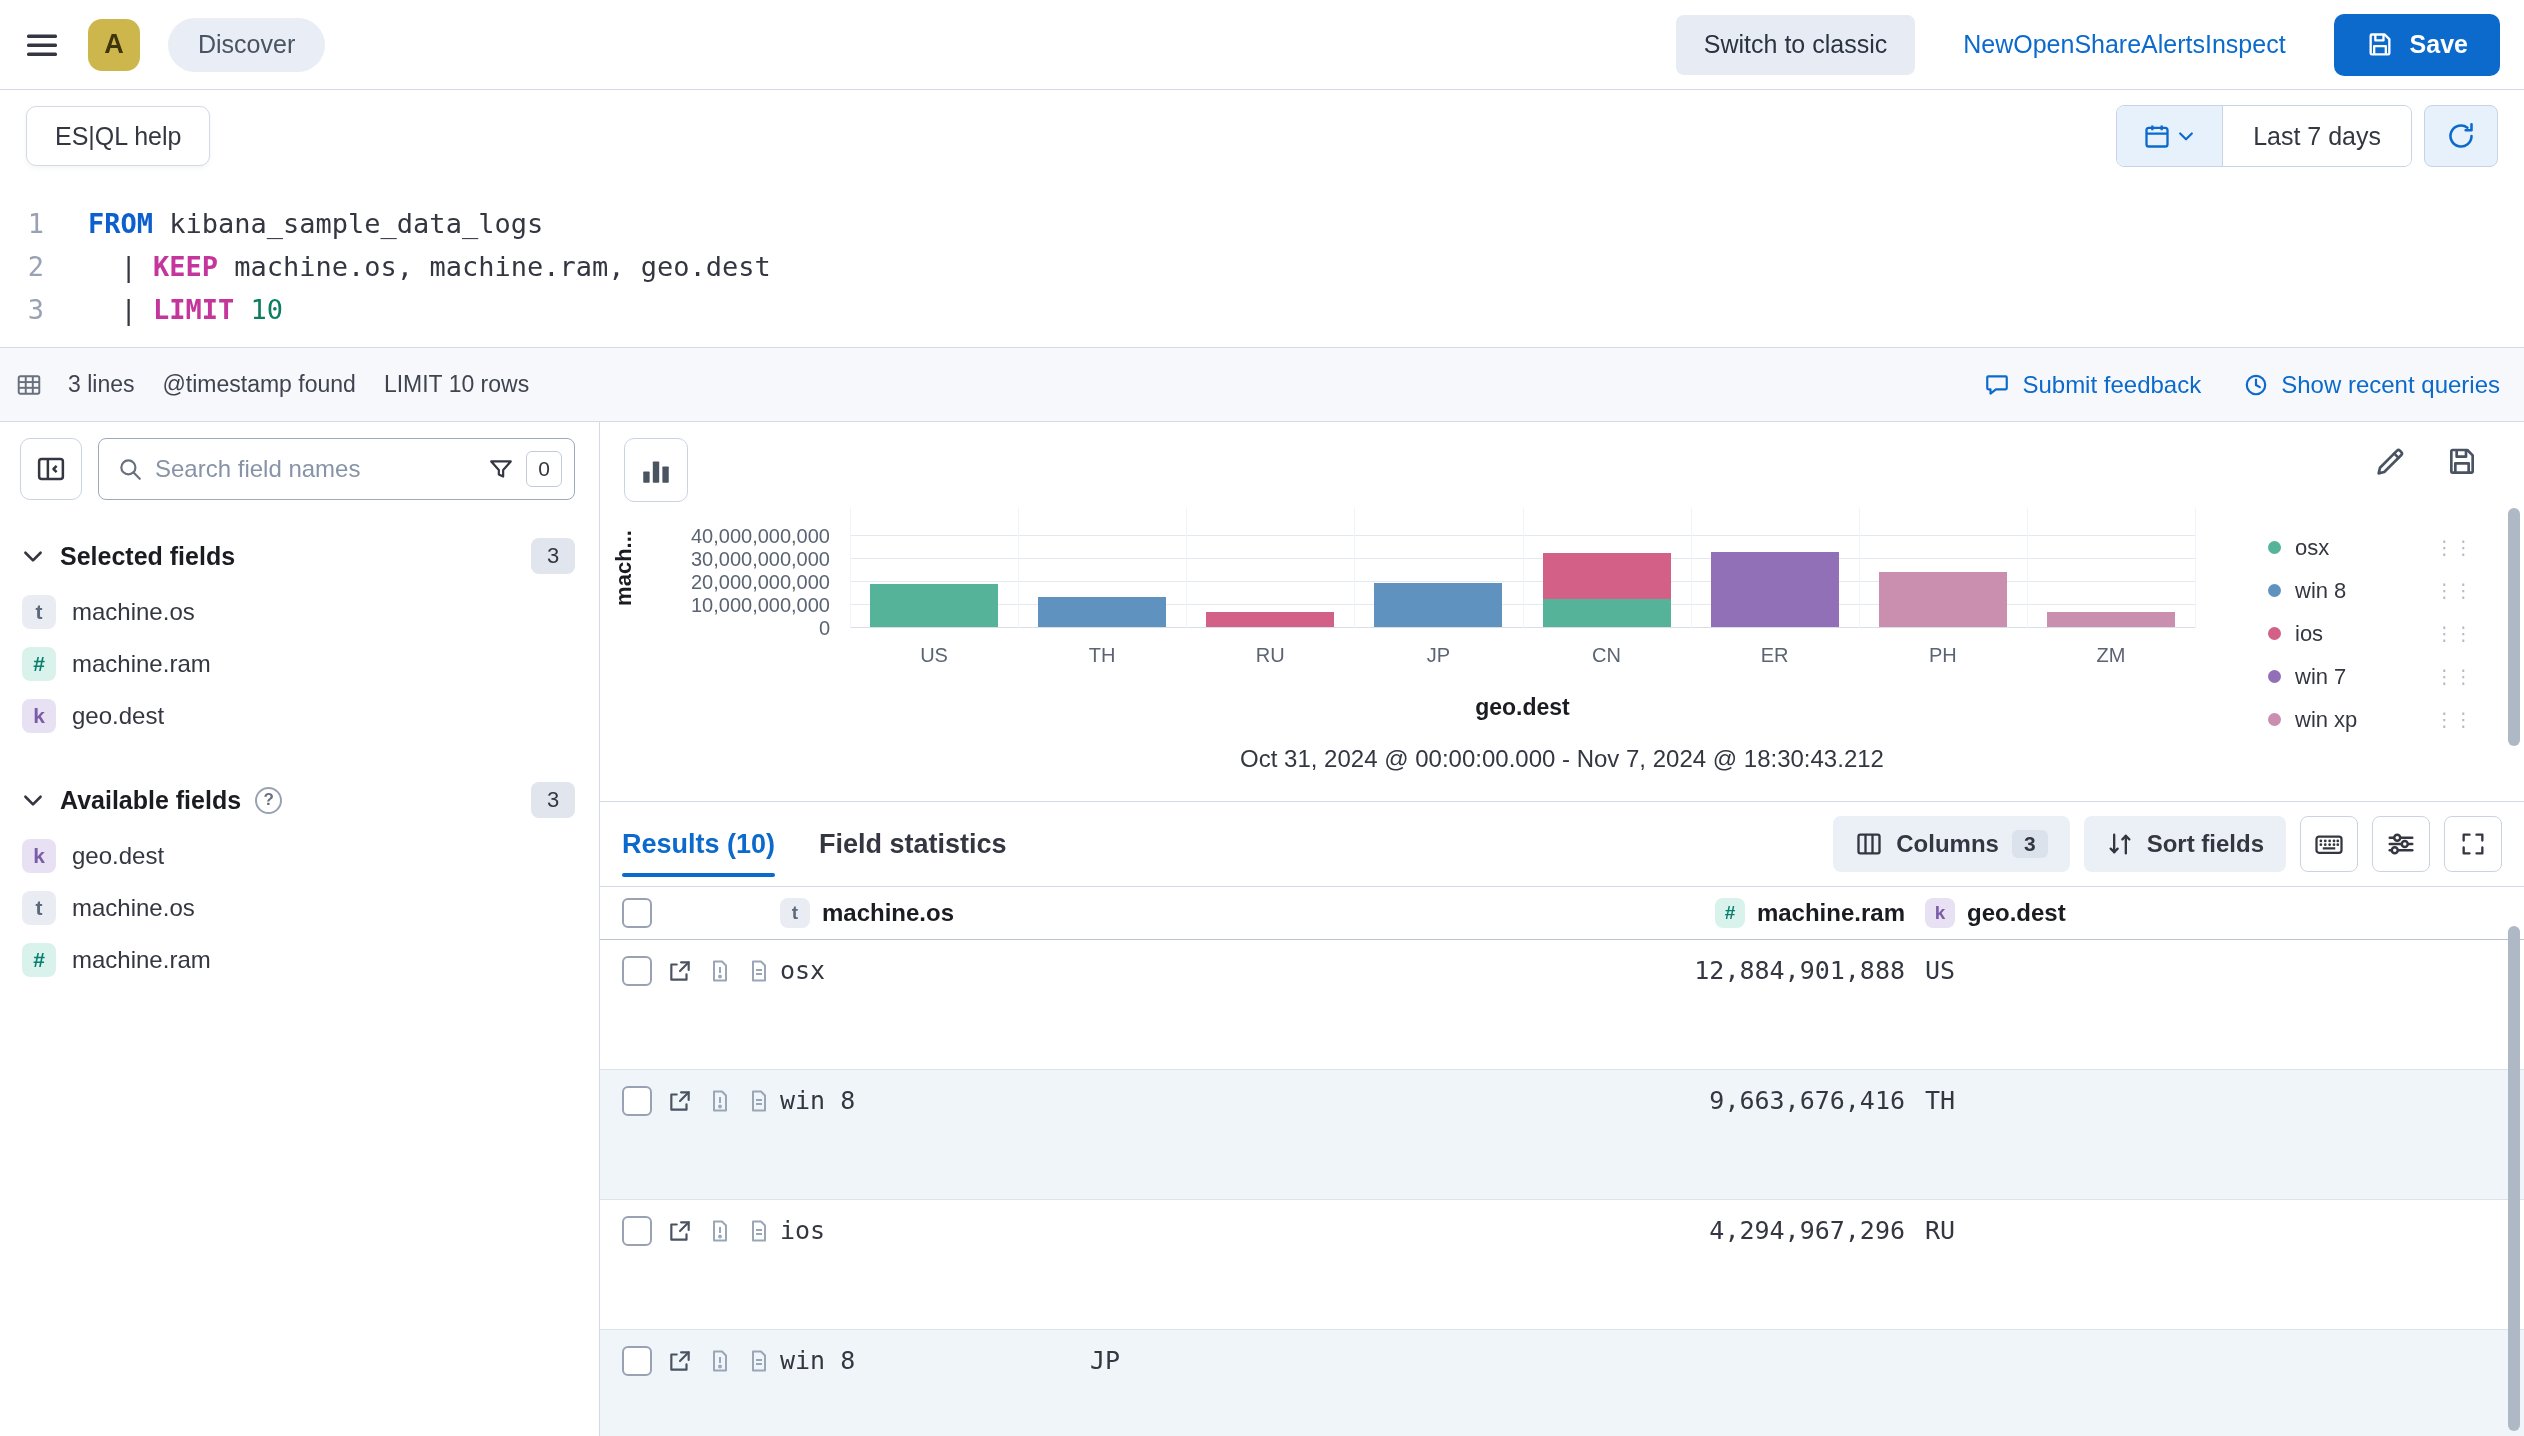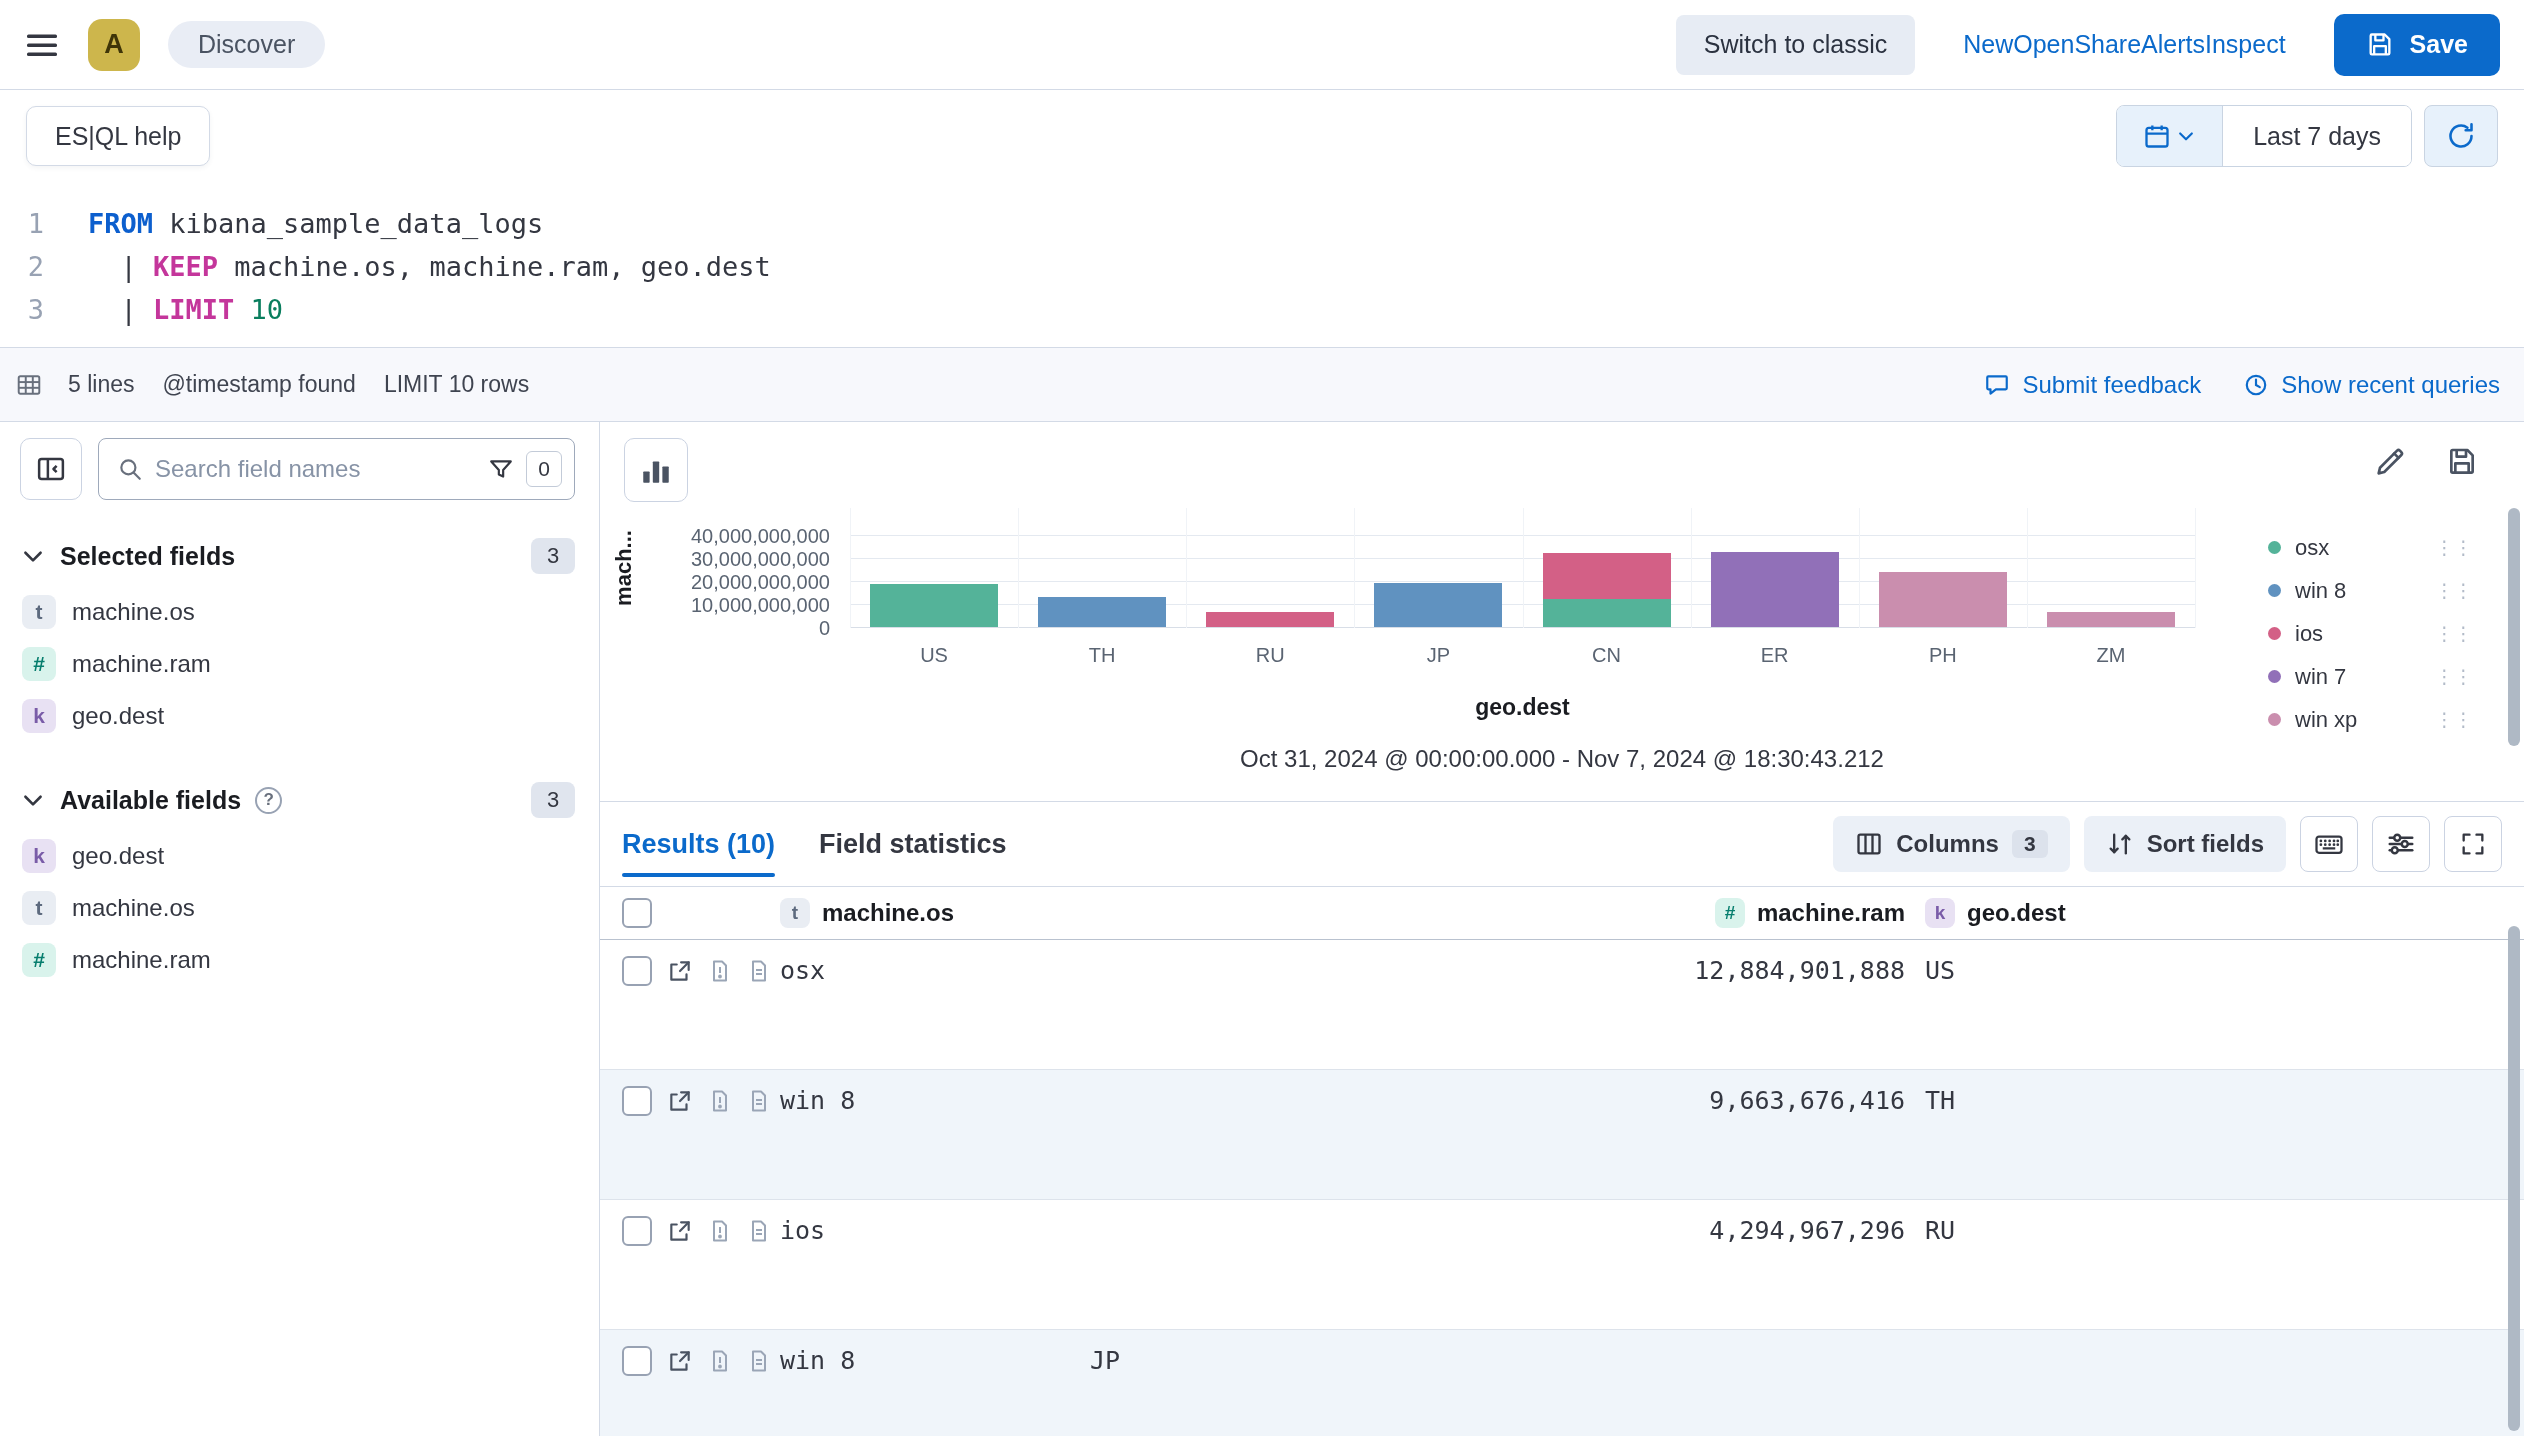--- a/index.html
+++ b/index.html
@@ -4,21 +4,21 @@
 <style>
   * { margin:0; padding:0; box-sizing:border-box; }
   html,body { width:2524px; height:1436px; overflow:hidden; }
   body { font-family:"Liberation Sans","DejaVu Sans",sans-serif; color:#343741; background:#fff; }
   .page { width:2524px; height:1436px; display:flex; flex-direction:column; overflow:hidden; }
 
   
   .topbar { height:90px; min-height:90px; border-bottom:1px solid #D3DAE6; display:flex; align-items:center; padding:0 24px 0 24px; gap:28px; background:#fff; }
   .menu-btn { color:#343741; display:flex; cursor:pointer; }
   .avatar { width:52px; height:52px; border-radius:14px; background:#CDB64C; color:#3F3508; font-weight:700; font-size:27px; display:flex; align-items:center; justify-content:center; }
-  .breadcrumb-pill { background:#E9EDF5; border-radius:28px; height:47px; padding:0 30px; font-size:25px; color:#4A5362; display:flex; align-items:center; }
+  .breadcrumb-pill { background:#E9EDF5; border-radius:28px; height:54px; padding:0 30px; font-size:25px; color:#4A5362; display:flex; align-items:center; }
   .topbar-right { margin-left:auto; display:flex; align-items:center; gap:48px; }
   .switch-btn { background:#E7ECF4; border:none; height:60px; border-radius:8px; padding:0 28px; font-size:25px; color:#2B3240; display:flex; align-items:center; font-family:inherit; cursor:pointer; }
   .nav-links { display:flex; }
   .nav-link { color:#0B6ACB; font-size:25px; cursor:pointer; }
   .save-btn { background:#0B6ACB; color:#fff; border:none; height:62px; border-radius:10px; padding:12px 32px; display:flex; gap:16px; align-items:center; font-size:25px; font-weight:600; font-family:inherit; cursor:pointer; }
 
   
   .querybar { height:92px; min-height:92px; display:flex; align-items:center; justify-content:space-between; padding:0 26px; background:#fff; }
   .esql-help { border:1px solid #D3DAE6; box-shadow:0 2px 5px rgba(50,60,80,0.06); border-radius:10px; height:60px; padding:0 28px; font-size:25px; background:#fff; display:flex; align-items:center; color:#343741; font-family:inherit; cursor:pointer; }
   .dp { display:flex; align-items:center; gap:12px; }
@@ -214,21 +214,21 @@
     <span class="status-icon">
       <svg width="26" height="26" viewBox="0 0 24 24" fill="none" stroke="currentColor" stroke-width="1.8">
           <rect x="2.5" y="4" width="19" height="16" rx="1.5"></rect>
           <line x1="2.5" y1="9.3" x2="21.5" y2="9.3"></line>
           <line x1="2.5" y1="14.6" x2="21.5" y2="14.6"></line>
           <line x1="9" y1="4" x2="9" y2="20"></line>
           <line x1="15.5" y1="4" x2="15.5" y2="20"></line>
         </svg>
     </span>
     <div class="status-items">
-        <span>5 lines</span>
+        <span>3 lines</span>
         <span>@timestamp found</span>
         <span>LIMIT 10 rows</span>
       </div>
     <div class="statusbar-right">
       <span class="status-link">
         <span style="display:flex">
           <svg width="26" height="26" viewBox="0 0 24 24" fill="none" stroke="currentColor" stroke-width="2" stroke-linejoin="round">
               <path d="M4 4h16a1 1 0 0 1 1 1v10a1 1 0 0 1-1 1h-9l-5 4v-4H4a1 1 0 0 1-1-1V5a1 1 0 0 1 1-1z"></path>
             </svg>
         </span>

